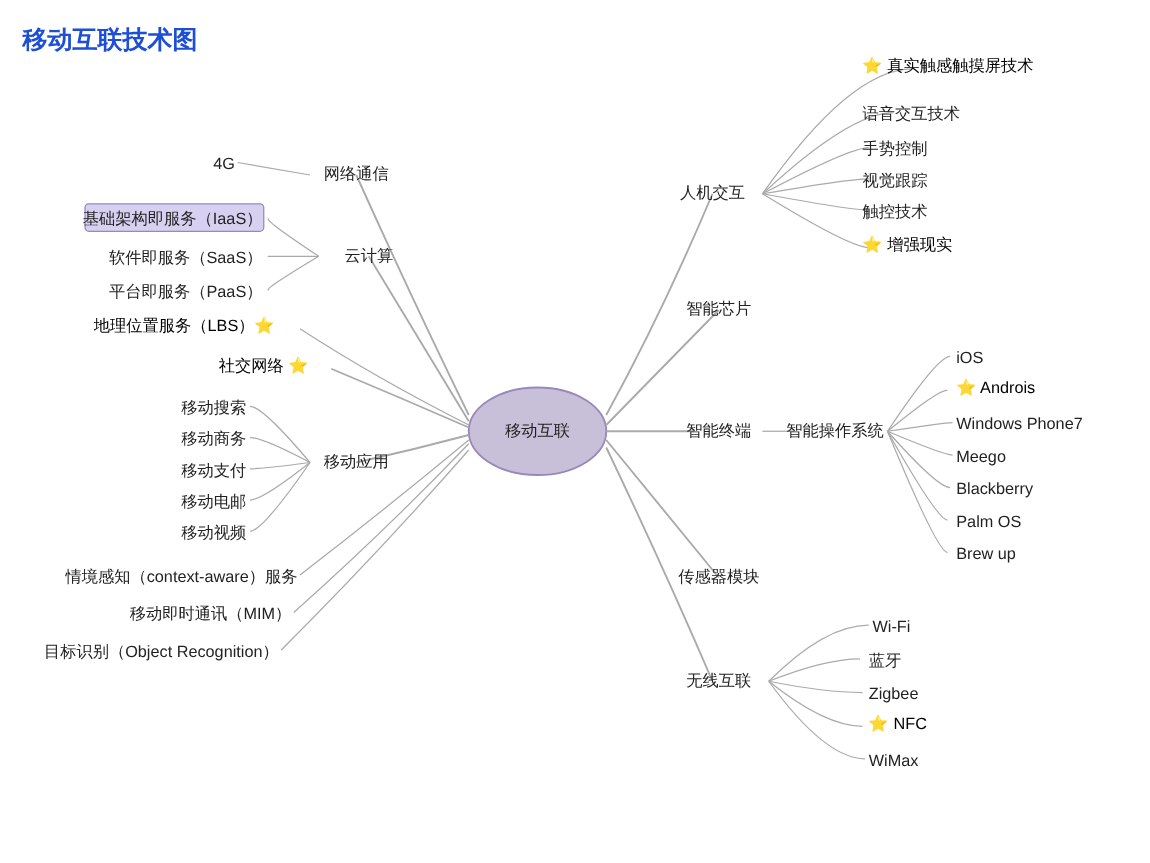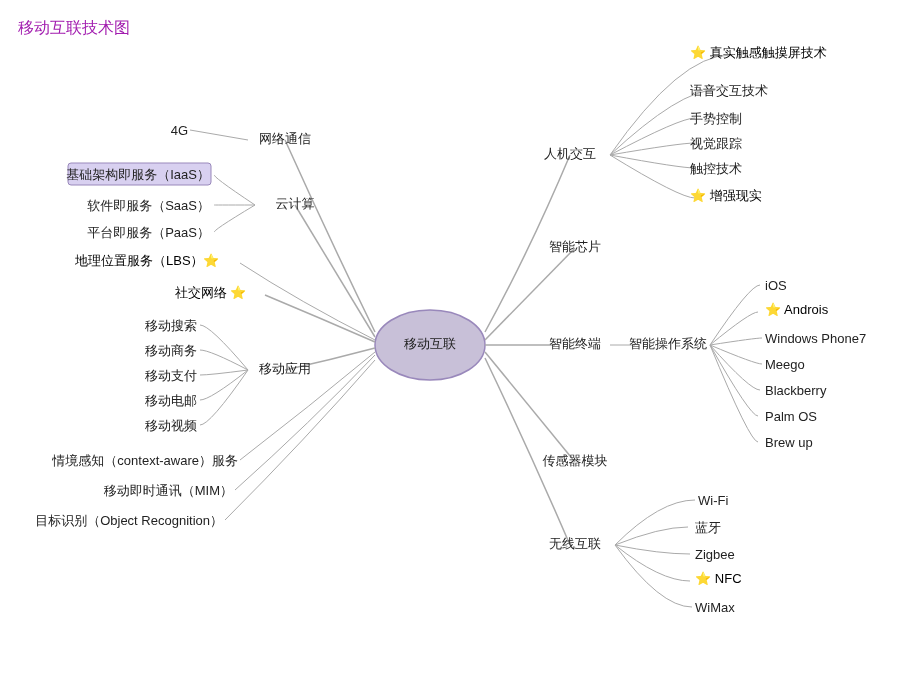--- a/index.html
+++ b/index.html
@@ -9,23 +9,23 @@
       background: #fff;
       font-family: "SimSun", "宋体", Arial, sans-serif;
       font-size: 13px;
       overflow: hidden;
       position: relative;
     }
     #title {
       position: absolute;
       top: 18px;
       left: 18px;
-      font-size: 16px;
-      font-weight: normal;
-      color: #a21caf;
+      font-size: 20px;
+      font-weight: bold;
+      color: #1d4ed8;
     }
     svg#mindmap {
       position: absolute;
       top: 0; left: 0;
       width: 920px;
       height: 690px;
     }
     .node-label {
       font-family: "SimSun", "宋体", Arial, sans-serif;
       font-size: 13px;

